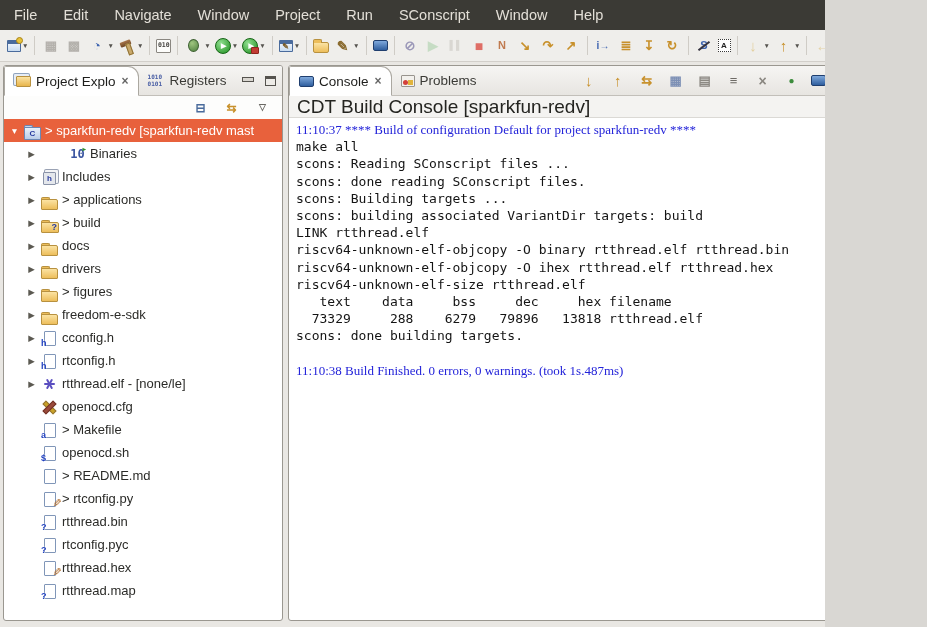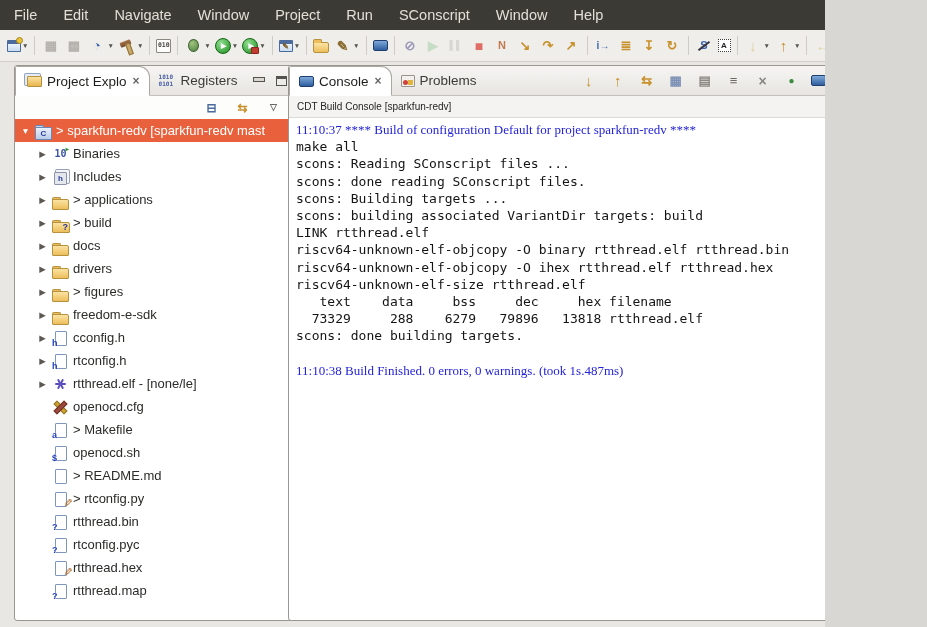--- a/index.html
+++ b/index.html
@@ -55,21 +55,21 @@
   .i-slash::after { content:""; position:absolute; width:14px; height:2px; background:#35333F;
     transform:rotate(-38deg); top:8px; left:2px; }
   .i-gfolder { width:16px; height:11px; background:linear-gradient(#FBE3A3,#EDBE5B);
     border:1px solid #B8913F; border-radius:1px 2px 2px 2px; position:relative; margin-top:3px; }
   .i-gfolder::before { content:""; position:absolute; top:-4px; left:-1px; width:7px; height:3px;
     background:#EDBE5B; border:1px solid #B8913F; border-bottom:none; border-radius:2px 2px 0 0; }
   
   .workspace { position:absolute; top:63px; left:0; right:0; bottom:0; }
   .sash { position:absolute; left:283px; top:0; width:6px; bottom:0; }
   .panel { position:absolute; background:#fff; border:1px solid #9A9790; border-radius:3px; overflow:hidden; }
-  .panel.explorer { left:14px; top:2px; width:280px; height:556px; }
+  .panel.explorer { left:3px; top:2px; width:280px; height:556px; }
   .panel.console  { left:288px; top:2px; width:634px; height:556px; }
   .tabrow { display:flex; align-items:stretch; height:30px; position:relative;
     background:linear-gradient(#F6F5F3,#E7E5E1); border-bottom:1px solid #C2BFB9; }
   .tab { display:flex; align-items:center; gap:5px; padding:0 9px; font-size:13.5px;
     color:#3A3A36; white-space:nowrap; position:relative; }
   .tab.active { background:#fff; border:1px solid #ABA8A1; border-bottom-color:#fff;
     border-radius:2px 11px 0 0; margin-bottom:-1px; z-index:2; color:#1E1E1C; }
   .tab-close { font-size:12px; font-weight:bold; color:#666; margin-left:1px; }
   .tab-spacer { flex:1; }
   .viewbar { display:flex; align-items:center; gap:6px; padding-right:4px; }
@@ -114,39 +114,39 @@
     background:linear-gradient(#EAF1FA,#B9CCE8); border:1px solid #6B87B5; border-radius:1px;
     font-size:8px; font-weight:bold; color:#24379E; display:flex; align-items:center; justify-content:center; }
   .t-file { }
   .t-file::before { content:""; position:absolute; top:1px; left:3px; width:10px; height:13px;
     background:#fff; border:1px solid #8096B8; border-radius:1px;
     box-shadow:inset 0 2px 0 #fff, inset 0 -2px 0 #fff; }
   .t-file[data-badge]::after { content:attr(data-badge); position:absolute; left:0px; bottom:-2px;
     font-size:9px; font-weight:bold; color:#1F3FBF; text-shadow:0 0 2px #fff; }
   .t-file.pencil::after { content:"\270E"; position:absolute; right:-3px; bottom:-2px;
     font-size:11px; color:#B06A28; transform:rotate(90deg); text-shadow:none; }
-  .t-bin { font-family:"DejaVu Sans Mono",monospace; font-size:10px; font-weight:bold; color:#3A54A0; }
+  .t-bin { font-family:"DejaVu Sans Mono",monospace; font-size:12px; font-weight:bold; color:#3A54A0;margin-left:28px; }
   .t-bin::after { content:"\25B6"; position:absolute; top:-1px; right:0px; font-size:6px; color:#2F8F2F; }
   .t-inc { }
   .t-inc::before { content:"h"; position:absolute; top:3px; left:2px; width:11px; height:11px;
     background:#E4E7EC; border:1px solid #8A93A8; border-radius:1px; font-size:8px; font-weight:bold;
     color:#24379E; display:flex; align-items:center; justify-content:center;
     box-shadow:2px -2px 0 #F4F5F7, 2px -2px 0 1px #9AA2B4; }
   .t-elf::before, .t-elf::after, .t-elf i { content:""; position:absolute; width:11px; height:2px;
     background:#5B4FC0; top:7px; left:3px; border-radius:1px; }
   .t-elf::before { transform:rotate(60deg); }
   .t-elf::after { transform:rotate(-60deg); }
   .t-elf i { display:block; }
   .t-tools::before { content:""; position:absolute; width:13px; height:3px; background:#C9A227;
     border:1px solid #8F7135; top:6px; left:1px; transform:rotate(45deg); }
   .t-tools::after { content:""; position:absolute; width:13px; height:3px; background:#9A4A3A;
     border:1px solid #6E3025; top:6px; left:1px; transform:rotate(-45deg); }
   
   .console-subtitle { height:22px; background:#F4F3F1; border-bottom:1px solid #DBD9D5;
-    font-size:10px; color:#242420; display:flex; align-items:center; padding:0 8px; }
+    font-size:19px; color:#242420; display:flex; align-items:center; padding:0 8px; }
   .console-output { font-family:"DejaVu Sans Mono",monospace; font-size:13px; line-height:17.2px;
     color:#141414; white-space:pre; padding:3px 0 0 7px; overflow:hidden; height:502px; }
   .cline { height:17.2px; }
   .cline.info { color:#2323D9;font-family:Liberation Serif, serif; }
 </style>
 </head>
 <body>
 
 <div class="window">
   <div class="menubar" id="menubar">

